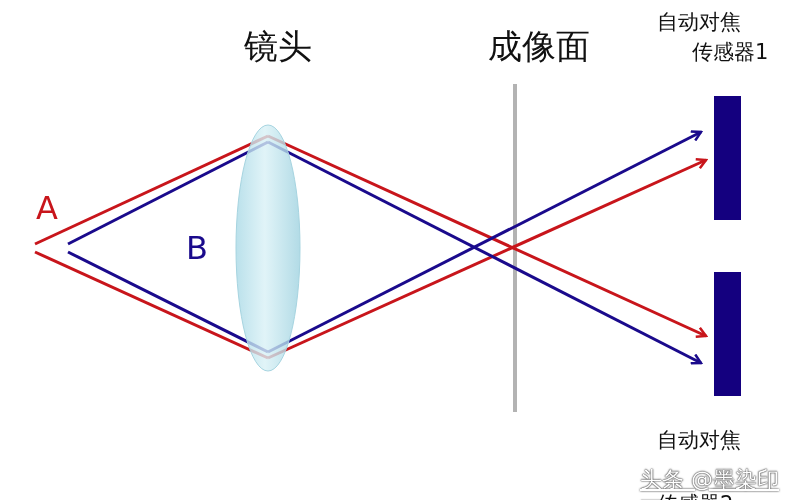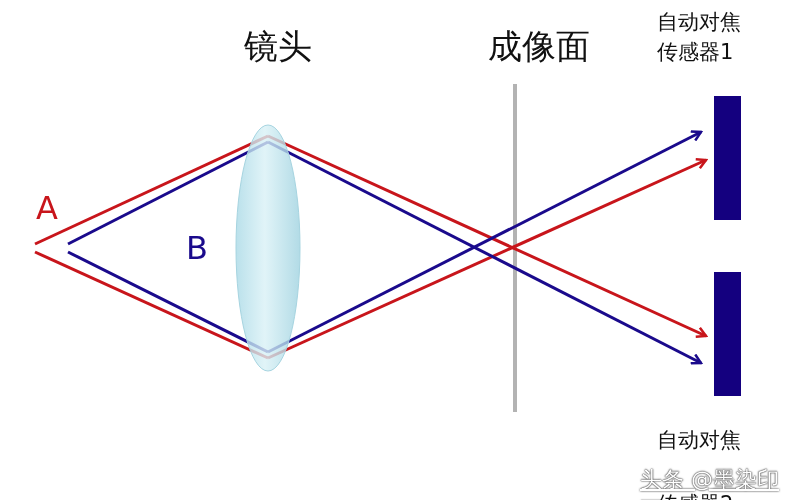--- a/index.html
+++ b/index.html
@@ -48,21 +48,21 @@
   <ellipse cx="268" cy="248" rx="32" ry="123" fill="url(#lensGrad)" fill-opacity="0.8" stroke="#a6d4e0" stroke-width="1"></ellipse>
 
   <rect x="714" y="96" width="27" height="124" fill="#14007f"></rect>
   <rect x="714" y="272" width="27" height="124" fill="#14007f"></rect>
 </svg>
 
 <div class="lbl title" style="left:208px; top:26px;">镜头</div>
 <div class="lbl title" style="left:452px; top:26px;">成像面</div>
 
 <div class="lbl small" style="left:657px; top:8px;">自动对焦</div>
-<div class="lbl small" style="left:657px; top:38px;text-align:right;">传感器1</div>
+<div class="lbl small" style="left:692px; top:38px;text-align:right;">传感器1</div>
 
 <div class="lbl small" style="left:657px; top:426px;">自动对焦</div>
 <div class="lbl small" style="left:657px; top:458px;margin-top:32px;">传感器2</div>
 
 <div class="pt" style="left:36px; top:190px; color:#c8151b;">A</div>
 <div class="pt" style="left:186px; top:230px; color:#1a0a8c;">B</div>
 
 <div class="wm" style="left:640px; top:465px;">头条 @墨染印画</div>
 
 </body></html>

